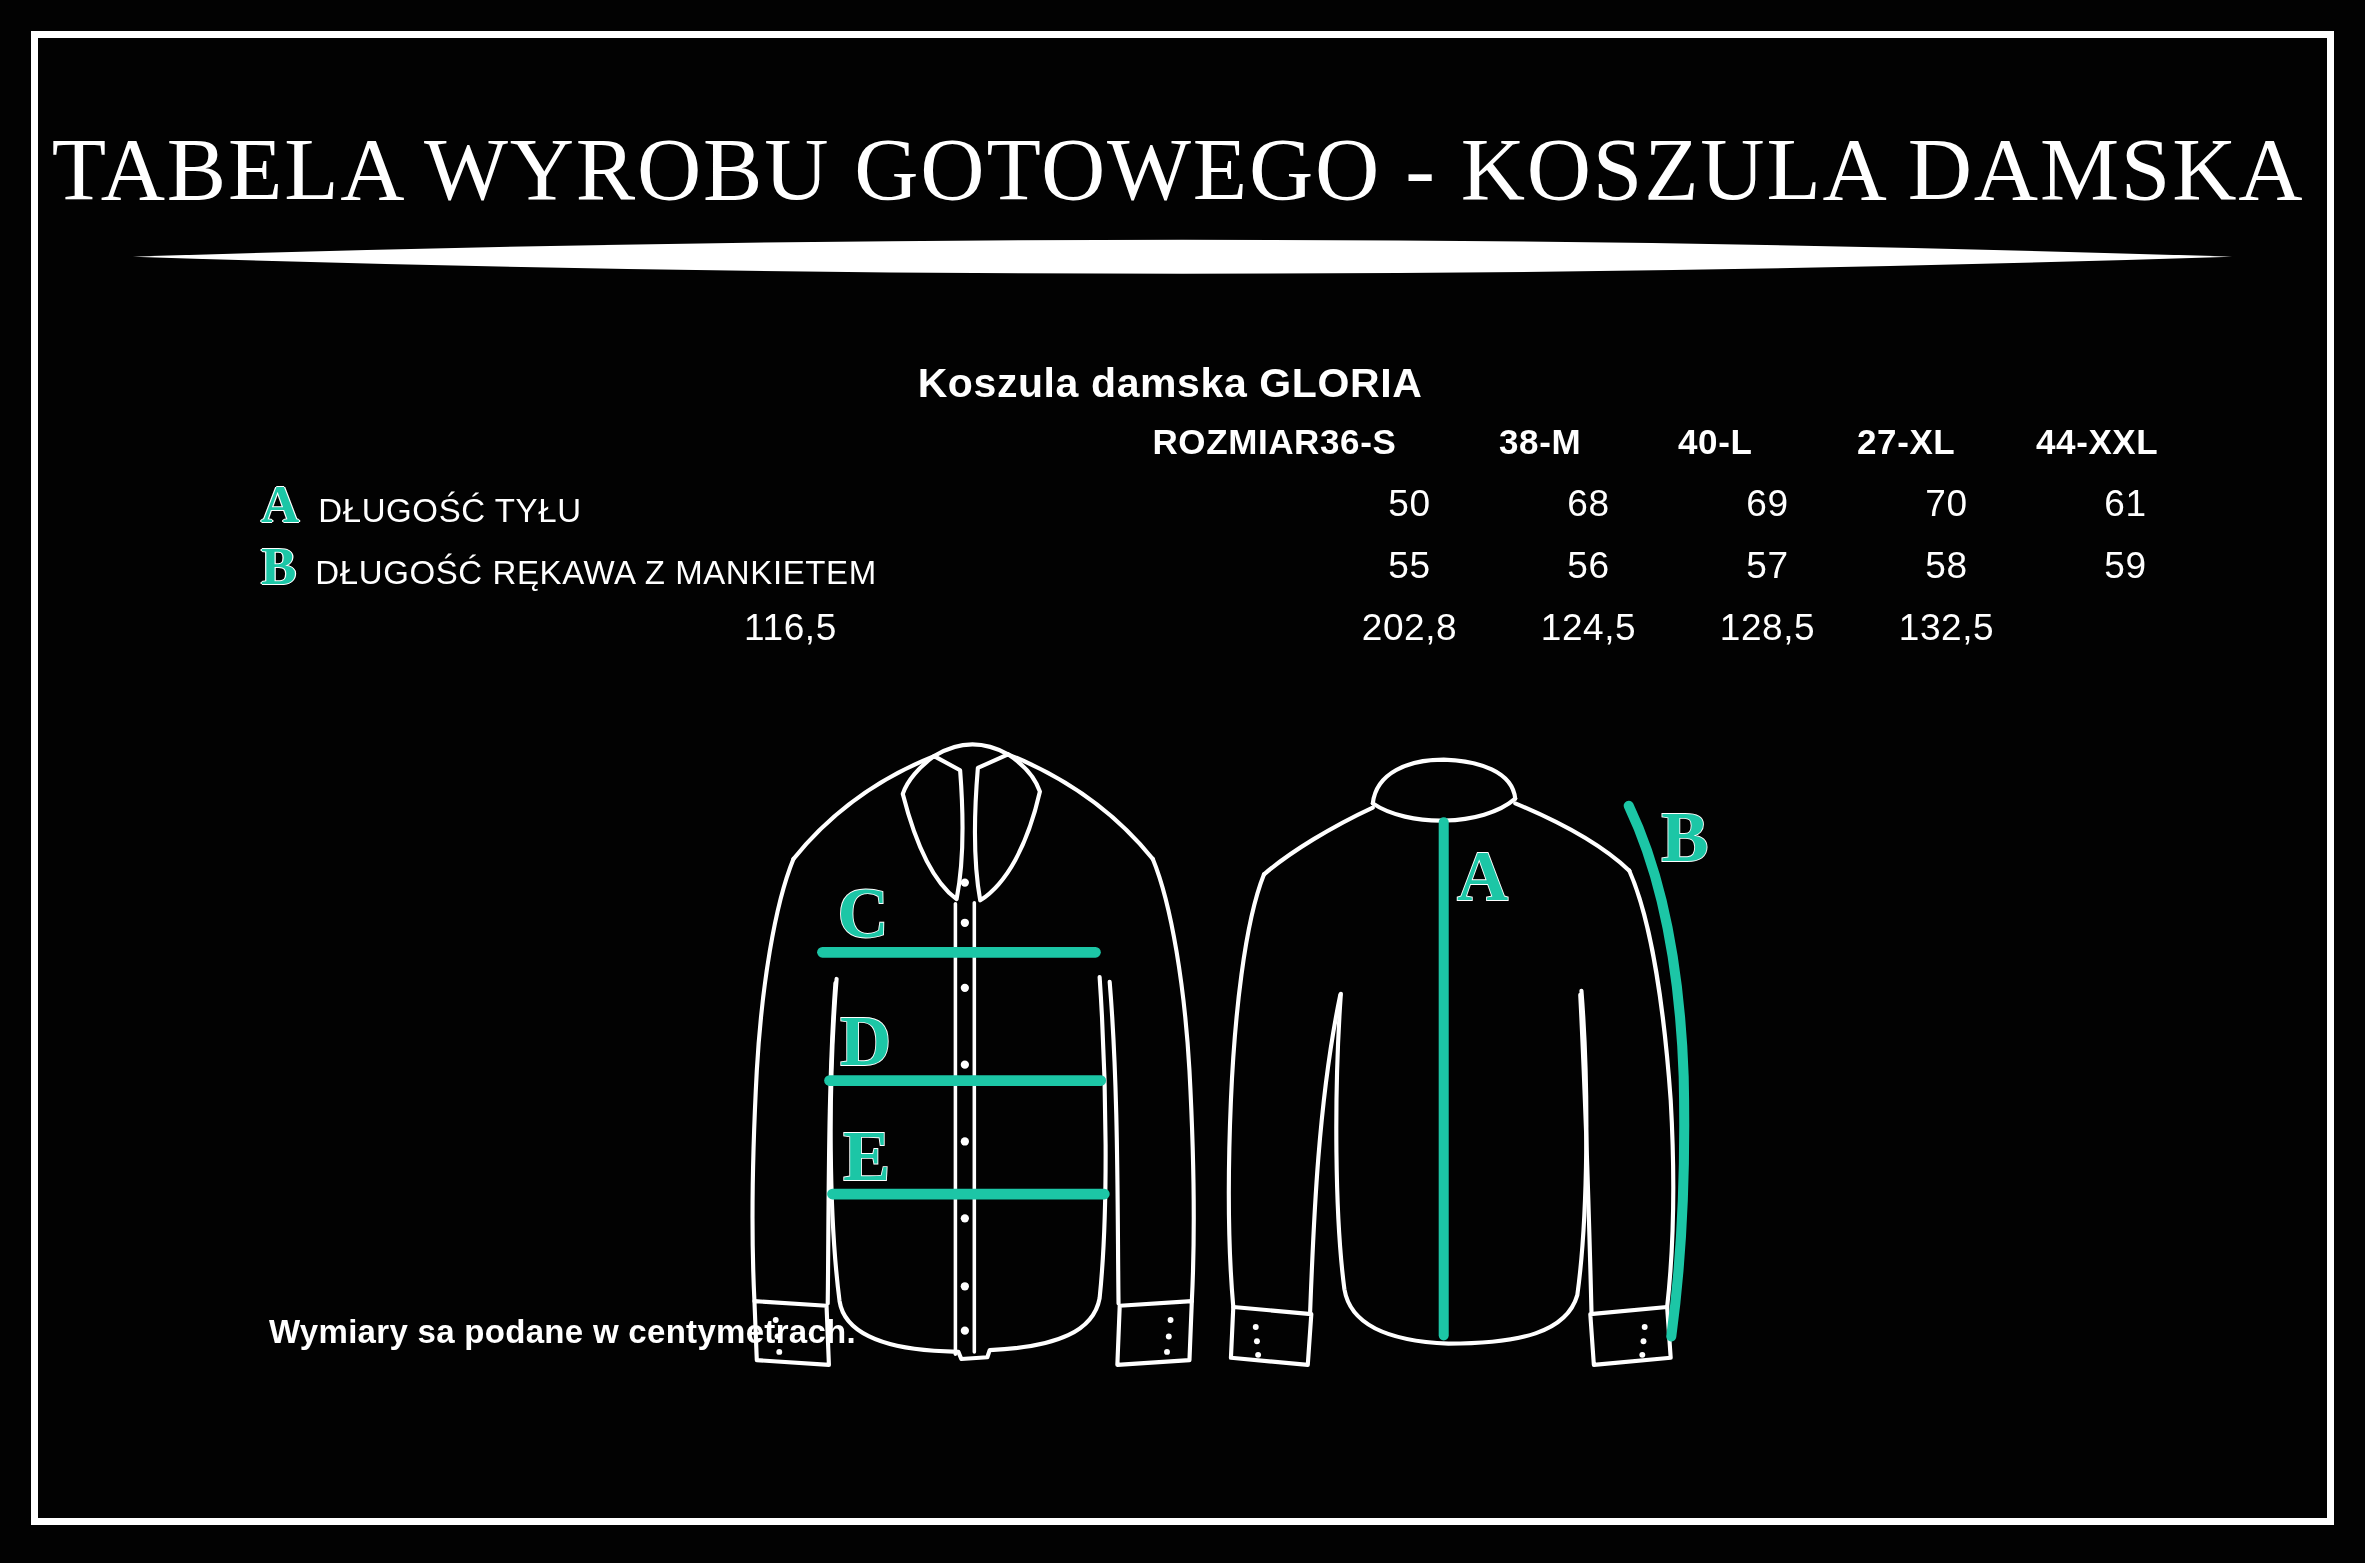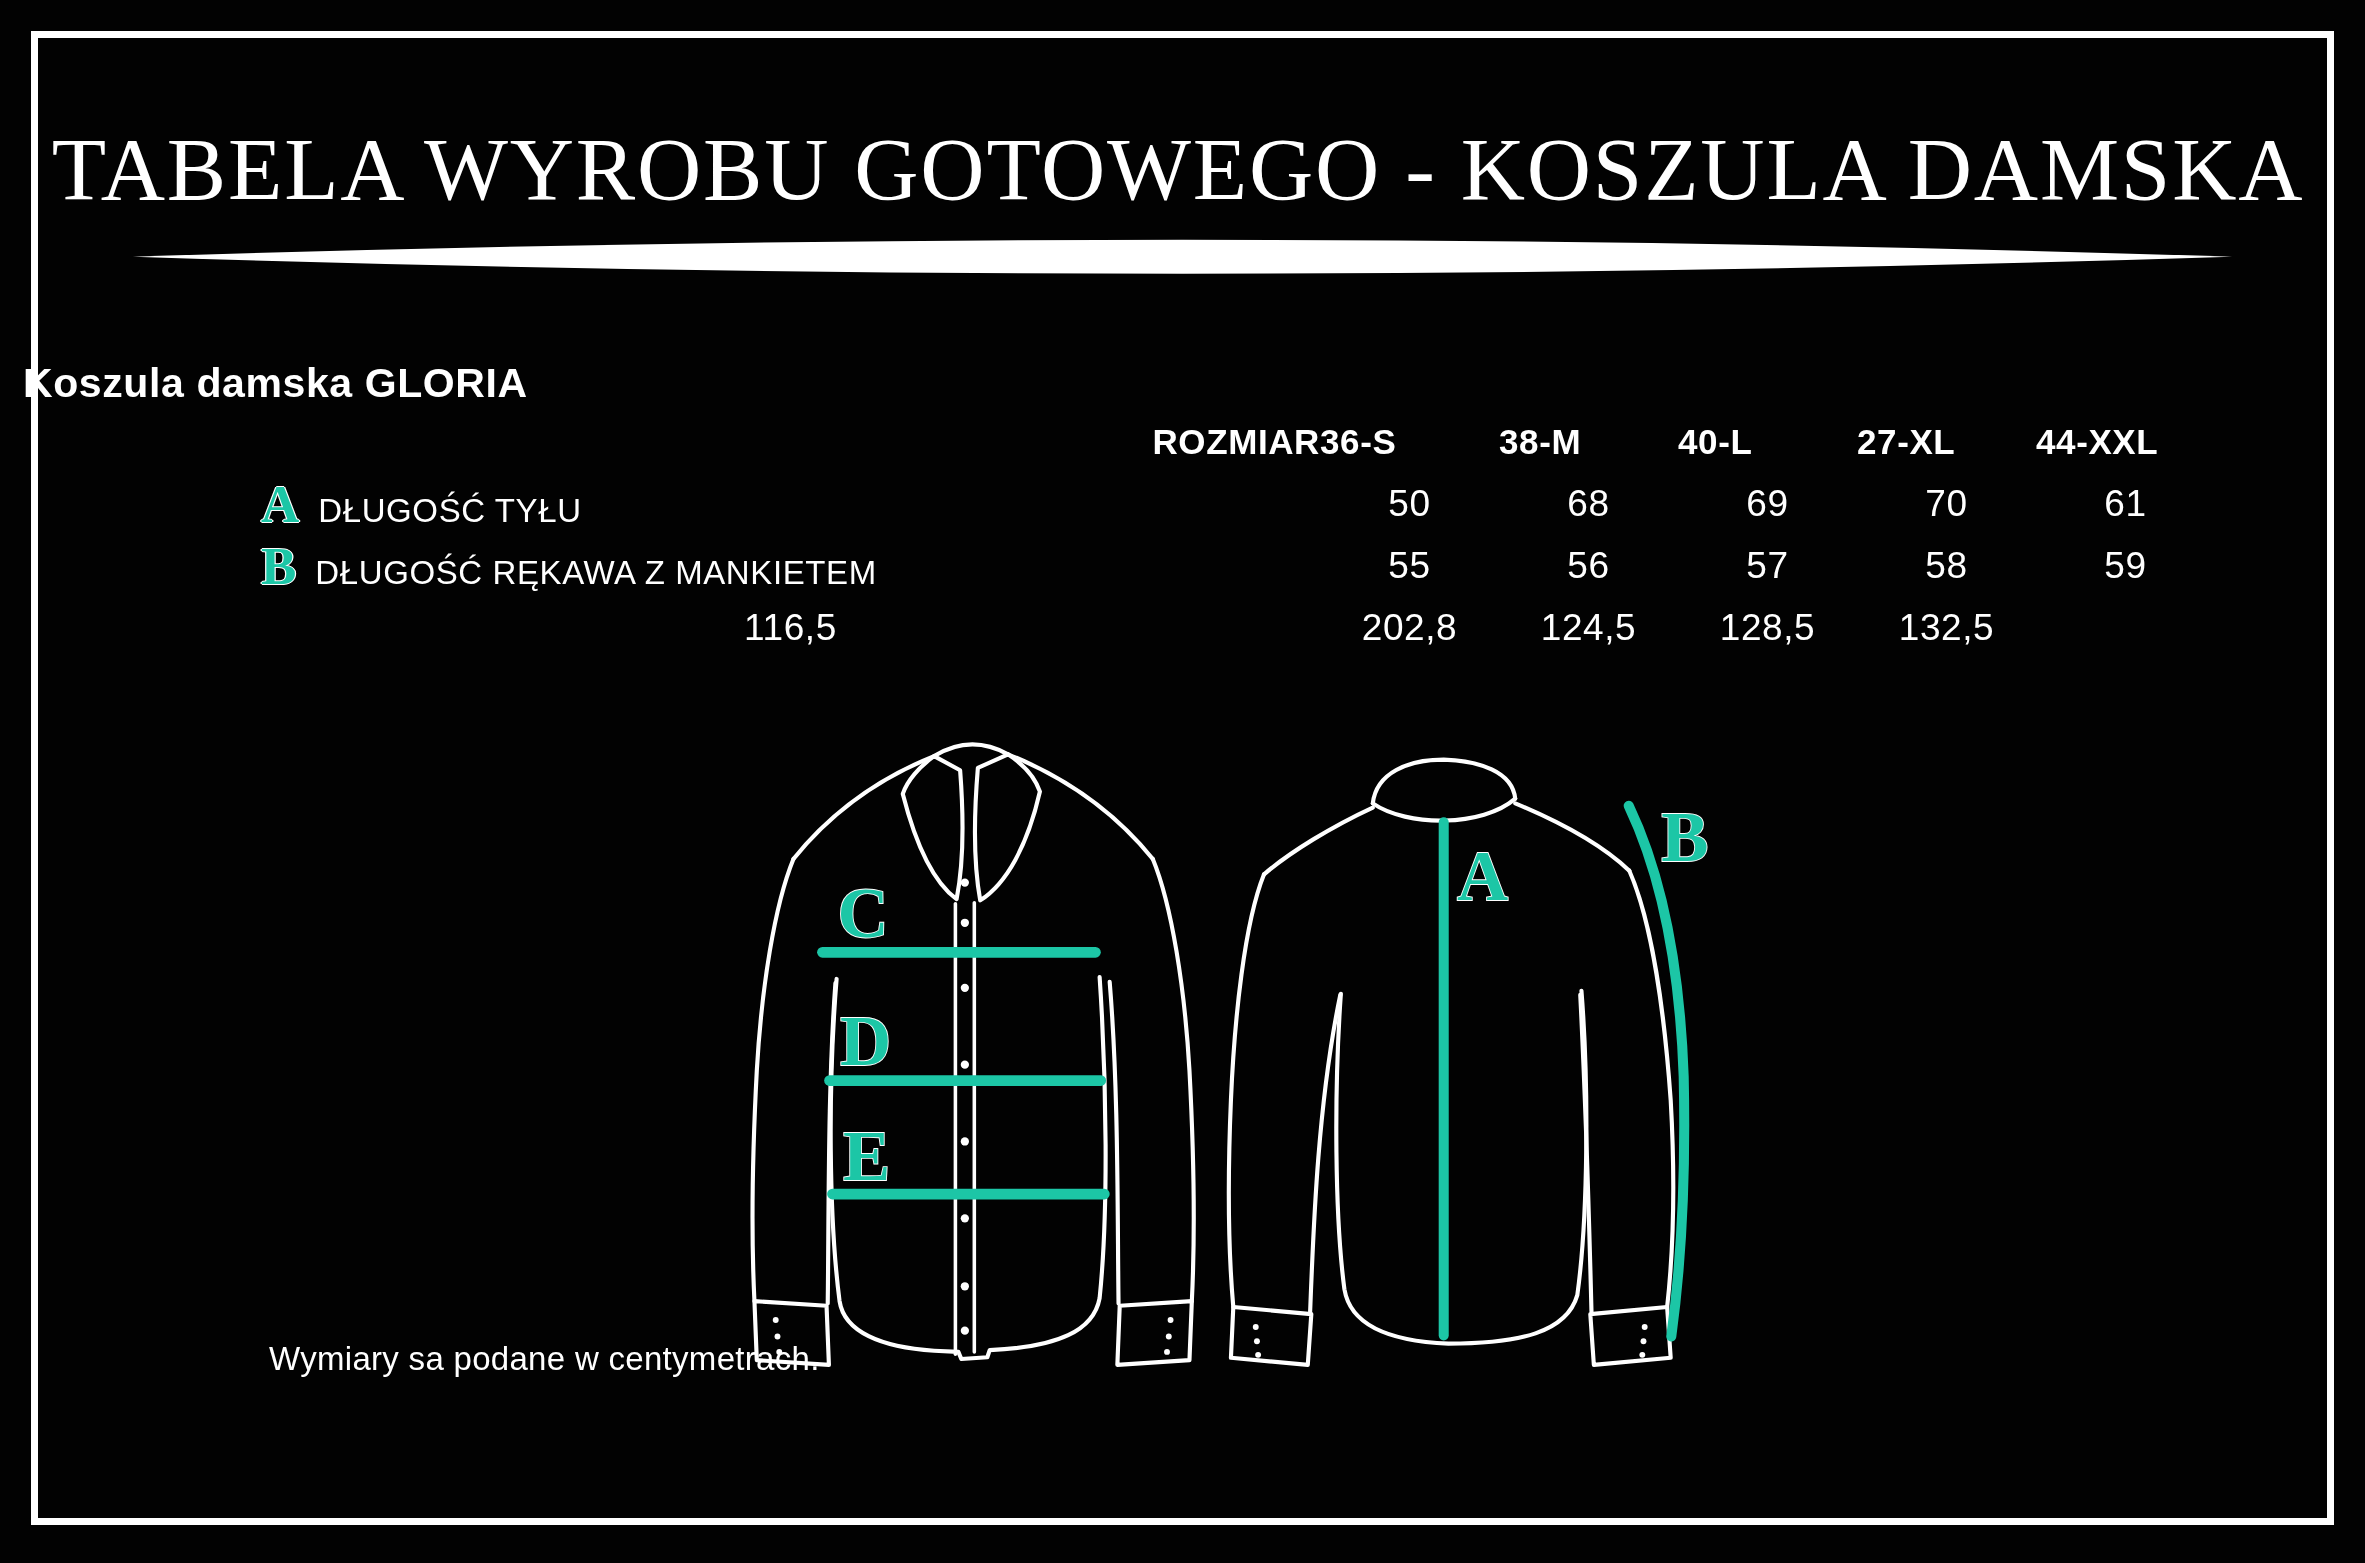--- a/index.html
+++ b/index.html
@@ -15,22 +15,22 @@
   
   .main-title{
     position:absolute;left:0;top:125px;width:2356px;text-align:center;
     font-family:"Liberation Serif","DejaVu Serif",serif;font-weight:400;
     font-size:89px;line-height:1;letter-spacing:1.8px;white-space:nowrap;
   }
   
   .divider{position:absolute;left:118px;top:238px;width:2129px;height:41px;}
   
   .product-title{
-    position:absolute;left:0;top:360px;width:2340px;
-    font-size:41px;font-weight:700;letter-spacing:0.6px;padding-left:23px;
+    position:absolute;left:0;top:360px;width:2340px;text-align:center;
+    font-size:41px;font-weight:700;letter-spacing:0.6px;
   }
   
   .size-table{
     position:absolute;left:261px;top:411px;
     display:grid;grid-template-columns:1059px repeat(5,179px);grid-auto-rows:62px;
     align-items:center;
   }
   .head-cell{font-size:35px;font-weight:700;text-align:left;letter-spacing:0.6px;}
   .head-cell.first{text-align:right;}
   .label-cell{display:flex;align-items:baseline;gap:19px;white-space:nowrap;}
@@ -43,21 +43,21 @@
   .value-cell{font-size:37px;font-weight:400;text-align:center;letter-spacing:0.6px;}
   
   .shirt-front{position:absolute;left:739px;top:710px;width:473px;height:662px;}
   .shirt-back{position:absolute;left:1212px;top:710px;width:532px;height:662px;}
   .diagram-letter{
     font-family:"Liberation Serif","DejaVu Serif",serif;font-weight:700;
     font-size:120px;fill:#1CC6A6;stroke:#fff;stroke-width:3px;paint-order:stroke;
   }
   
   .footer{
-    position:absolute;left:269px;top:1333px;font-size:33px;font-weight:400;
+    position:absolute;left:269px;top:1306px;font-size:33px;font-weight:700;
     line-height:1.55;letter-spacing:0.3px;
   }
 </style>
 </head>
 <body>
 
 <div id="canvas">
 
   <div class="frame"></div>
 

